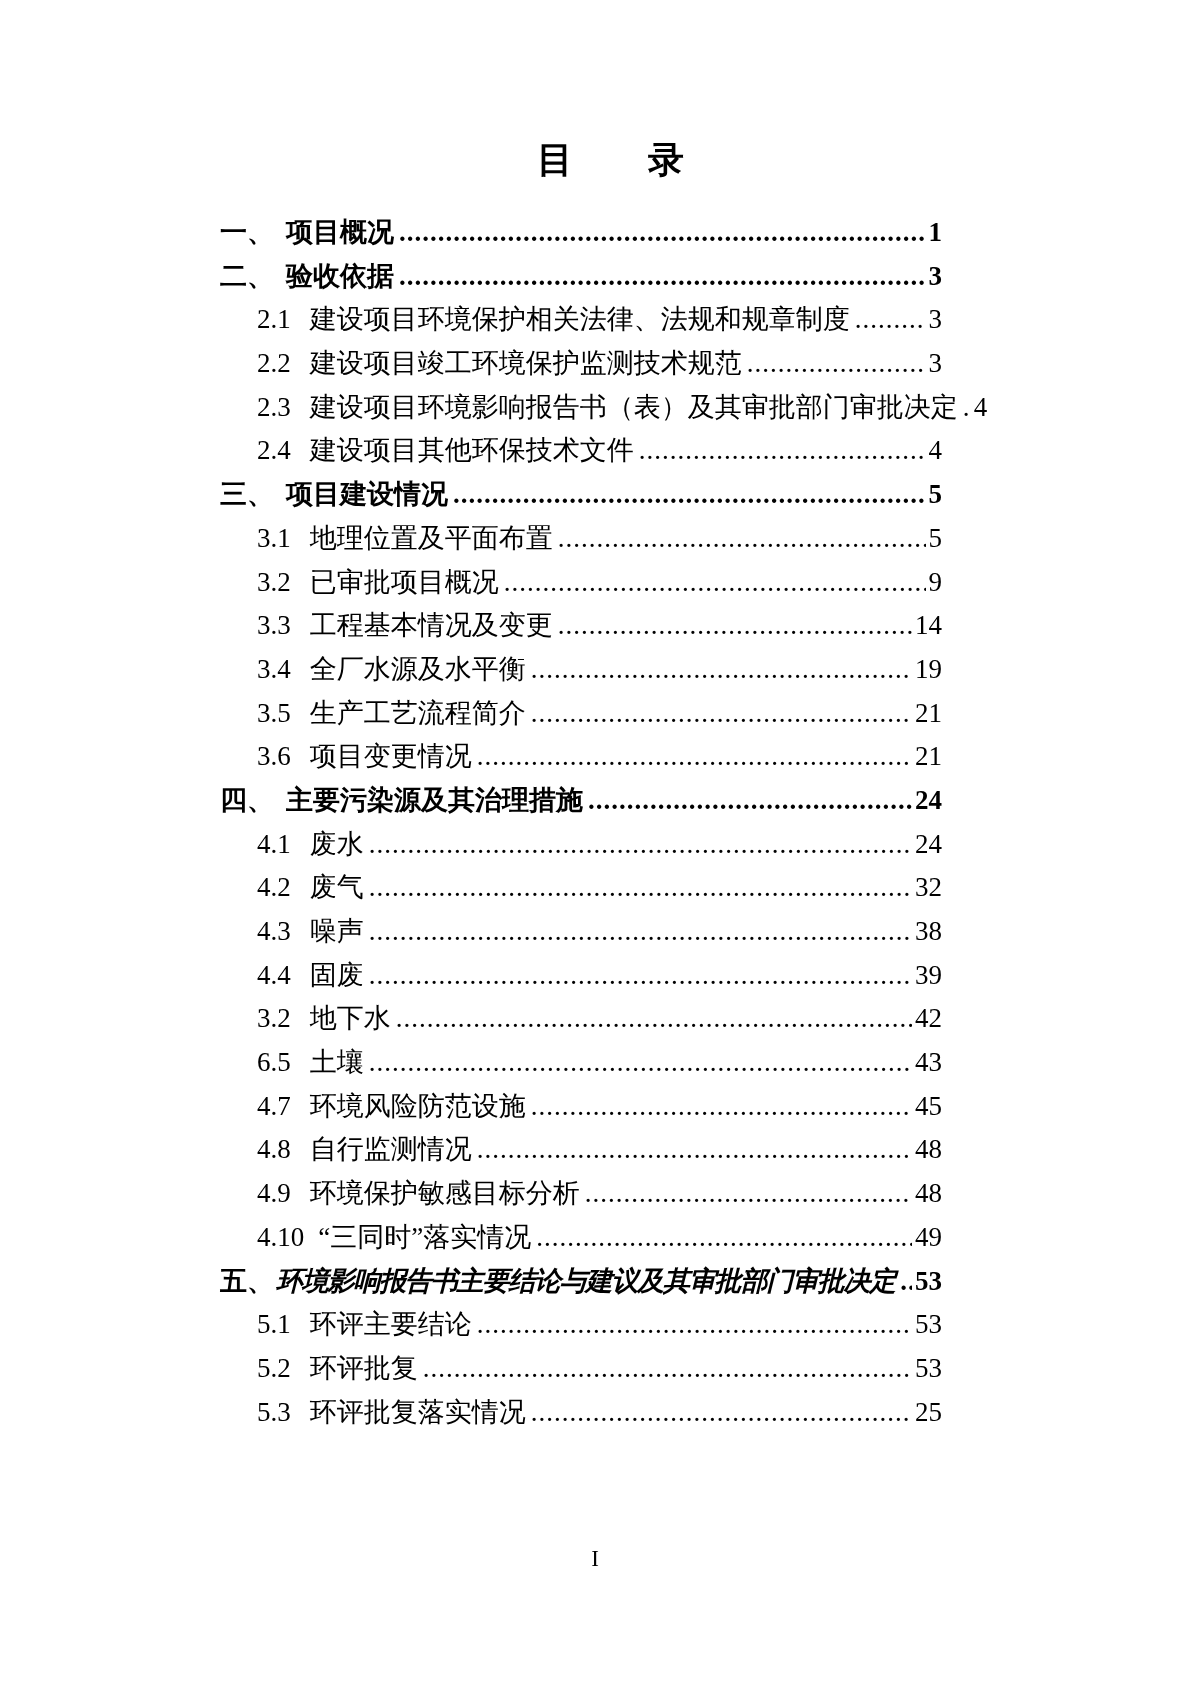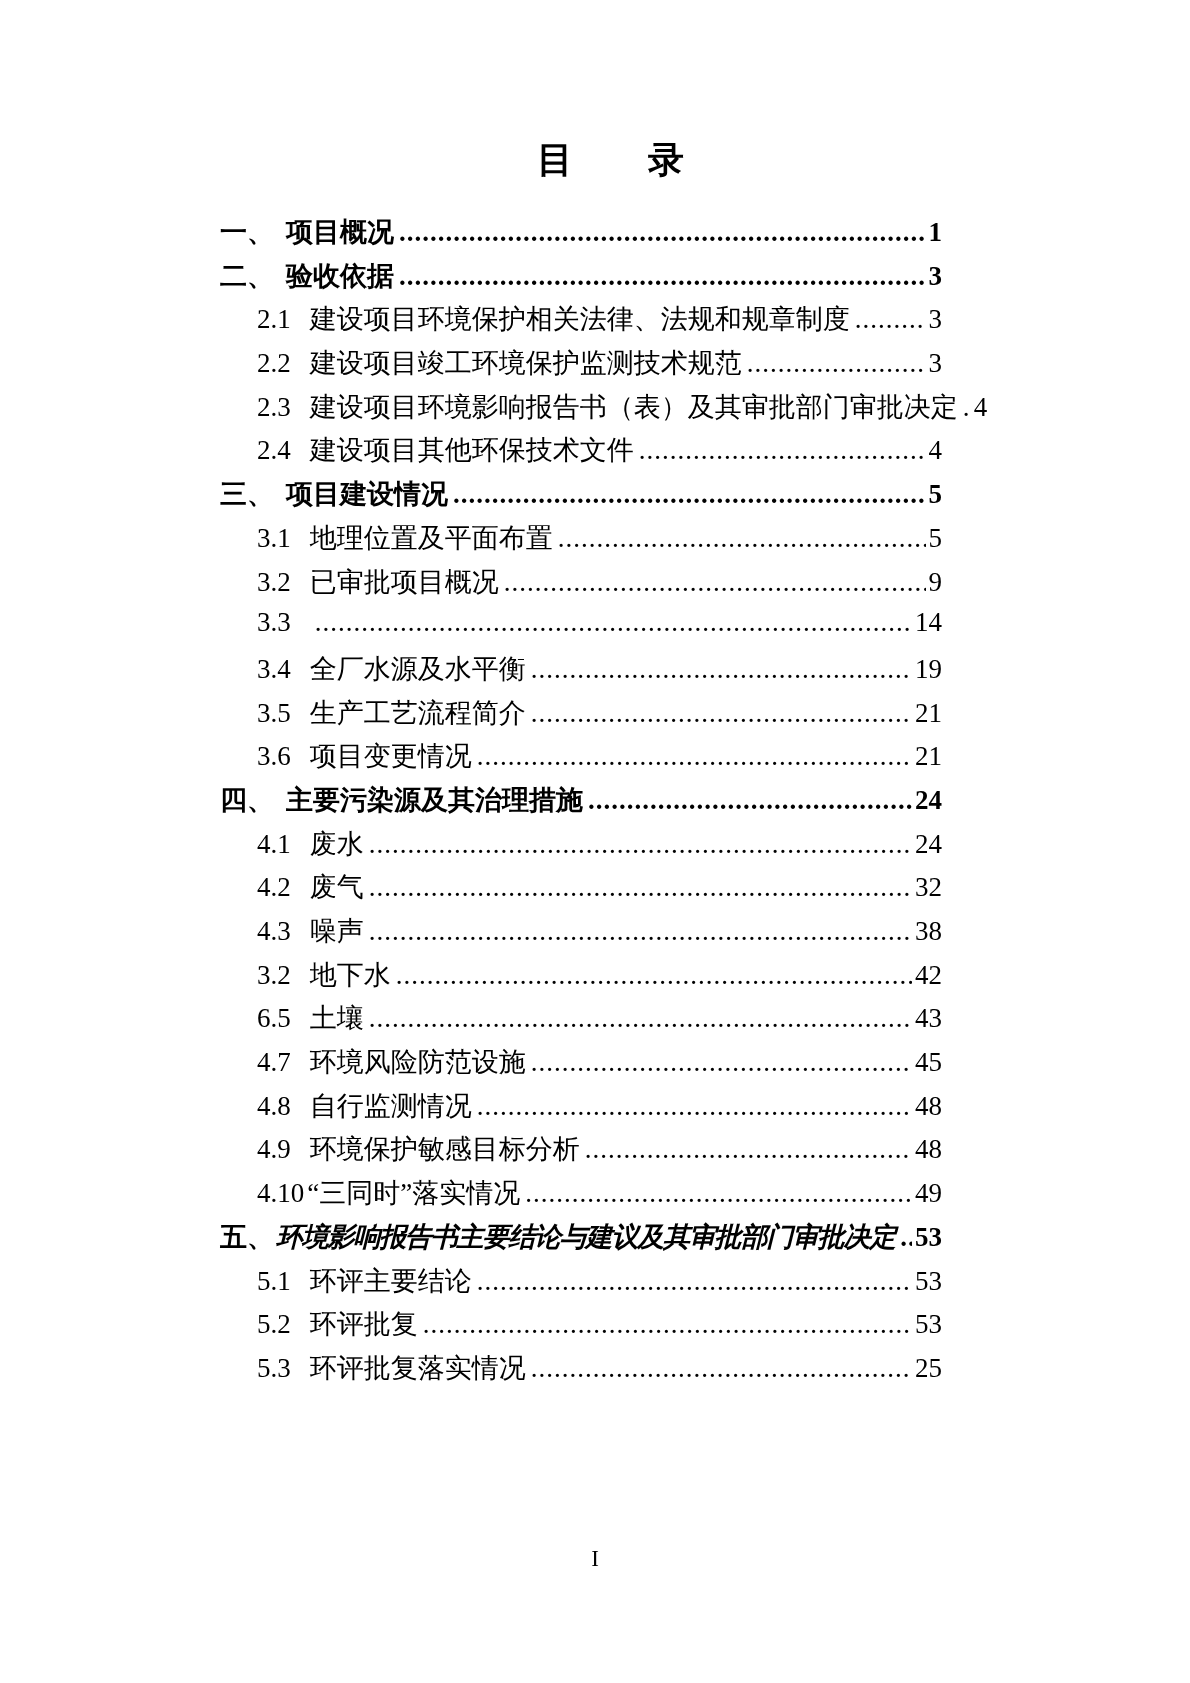--- a/index.html
+++ b/index.html
@@ -44,21 +44,21 @@
     font-size: 27px;
     white-space: nowrap;
     cursor: pointer;
   }
   .row.bold { font-weight: bold; }
   .num { flex: 0 0 auto; }
   .lv1 .num { width: 66px; }
   .lv1.no-tab .num { width: auto; margin-right: 2px; }
   .lv2 { padding-left: 37px; }
   .lv2 .num { margin-right: 19px; }
-  .lv2.tight .num { margin-right: 3px; }
+  .lv2.tight .num { margin-right: 14px; }
   .ttl { flex: 0 0 auto; }
   .compact .ttl { letter-spacing: -1.2px; font-style: italic; }
   .dots {
     flex: 1 1 0;
     min-width: 8px;
     overflow: hidden;
     margin: 0 3px 0 5px;
   }
   .dots::after {
     content: "................................................................................................................................";
@@ -131,20 +131,21 @@
     <span class="pg">5</span>
   </div>
       <div class="row lv2">
     <span class="num">3.2</span>
     <span class="ttl">已审批项目概况</span>
     <span class="dots"></span>
     <span class="pg">9</span>
   </div>
       <div class="row lv2">
     <span class="num">3.3</span>
+    <span class="ttl">工程基本情况及变更</span>
     <span class="dots"></span>
     <span class="pg">14</span>
   </div>
       <div class="row lv2">
     <span class="num">3.4</span>
     <span class="ttl">全厂水源及水平衡</span>
     <span class="dots"></span>
     <span class="pg">19</span>
   </div>
       <div class="row lv2">
@@ -175,20 +176,26 @@
     <span class="num">4.2</span>
     <span class="ttl">废气</span>
     <span class="dots"></span>
     <span class="pg">32</span>
   </div>
       <div class="row lv2">
     <span class="num">4.3</span>
     <span class="ttl">噪声</span>
     <span class="dots"></span>
     <span class="pg">38</span>
+  </div>
+      <div class="row lv2">
+    <span class="num">4.4</span>
+    <span class="ttl">固废</span>
+    <span class="dots"></span>
+    <span class="pg">39</span>
   </div>
       <div class="row lv2">
     <span class="num">3.2</span>
     <span class="ttl">地下水</span>
     <span class="dots"></span>
     <span class="pg">42</span>
   </div>
       <div class="row lv2">
     <span class="num">6.5</span>
     <span class="ttl">土壤</span>

